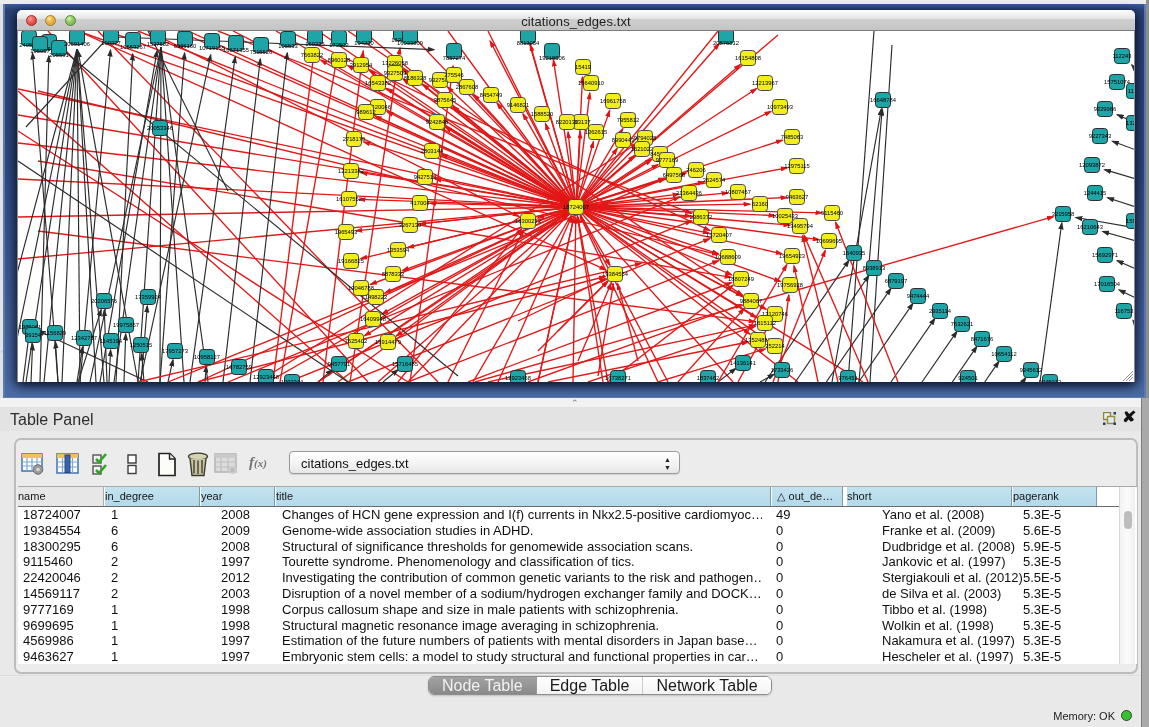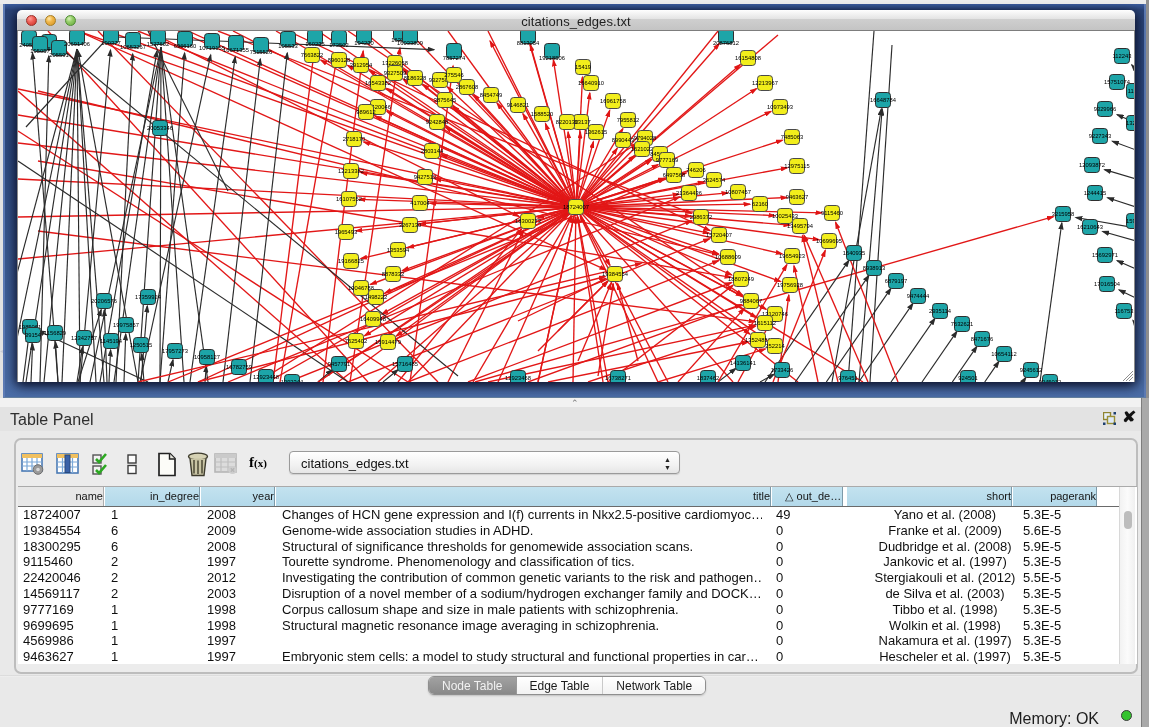--- a/index.html
+++ b/index.html
@@ -35,42 +35,42 @@
 #tpfloat{position:absolute;left:1103px;top:412px;width:13px;height:13px}
 #tpclose{position:absolute;left:1123px;top:408px;font-size:15px;font-weight:bold;color:#111;transform:scaleX(1.15)}
 #panel{position:absolute;left:14px;top:438px;width:1124px;height:236px;background:#ececec;border:2px solid #bdbdbd;border-radius:7px}
 
 .tbi{position:absolute;top:12px}
 #dropdown{position:absolute;left:273px;top:11px;width:391px;height:23px;background:linear-gradient(180deg,#ffffff 0,#f2f2f2 60%,#e6e6e6 100%);border:1px solid #9a9a9a;border-radius:4px;box-shadow:0 1px 1px rgba(0,0,0,.12)}
 #ddtext{position:absolute;left:11px;top:4px;font-size:13px;color:#111}
 #ddarr{position:absolute;right:8px;top:3.5px;font-size:7px;color:#222;line-height:8px;text-align:center}
 
 #tablewrap{position:absolute;left:2px;top:46px;width:1119px;height:178px;background:#fff;overflow:hidden;border-top:1px solid #aaa}
-.th{position:absolute;top:0;height:19px;background:linear-gradient(180deg,#c3e2ef 0,#b3d9ea 100%);border-right:1px solid #7d9aa9;font-size:11px;color:#151515;text-align:right;line-height:19px}
+.th{position:absolute;top:0;height:19px;background:linear-gradient(180deg,#c3e2ef 0,#b3d9ea 100%);border-right:1px solid #7d9aa9;font-size:11px;color:#151515;text-align:left;line-height:19px}
 #tbody{position:absolute;left:0;top:20px;width:1119px}
 .tr{position:relative;height:15.8px;font-size:13px;color:#101010;white-space:nowrap}
 .tr div{position:absolute;top:0;line-height:15.8px;overflow:hidden}
 .c0{left:5px;width:80px}
 .c1{left:93px;width:85px}
-.c2{left:189px;width:70px}
+.c2{left:203px;width:70px}
 .c3{left:264px;width:480px}
 .c4{left:758px;width:70px}
-.c5{left:844px;width:166px;text-align:center}
+.c5{left:864px;width:166px;}
 .c6{left:1005px;width:85px}
 #vscroll{position:absolute;left:1101px;top:0;width:16px;height:178px;background:linear-gradient(90deg,#f2f2f2 0,#fbfbfb 50%,#f0f0f0 100%);border-left:1px solid #d8d8d8}
 #vthumb{position:absolute;left:4px;top:24px;width:7.5px;height:18px;border-radius:4px;background:#bdbdbd}
 
 #tabline{position:absolute;left:0;top:675px;width:1141px;height:2px;background:linear-gradient(180deg,#d4d4d4 0,#f6f6f6 100%)}
 #tabs{position:absolute;left:428px;top:676px;height:19px;border:1px solid #8f8f8f;border-radius:6px;overflow:hidden;display:flex;box-shadow:0 1px 2px rgba(0,0,0,.18)}
-.tab{height:19px;line-height:18px;font-size:12px;padding:0 13px}
+.tab{height:19px;line-height:18px;font-size:16px;padding:0 13px}
 #tab1{background:linear-gradient(180deg,#a2a2a2 0,#868686 100%);color:#f2f2f2;font-weight:normal}
 #tab2{background:linear-gradient(180deg,#ffffff 0,#f1f1f1 100%);color:#1a1a1a;border-left:1px solid #9a9a9a}
 #tab3{background:linear-gradient(180deg,#ffffff 0,#f1f1f1 100%);color:#1a1a1a;border-left:1px solid #c9c9c9}
 
-#mem{position:absolute;right:50px;top:710px;font-size:16px;color:#1d1d1d}
+#mem{position:absolute;right:34px;top:710px;font-size:11px;color:#1d1d1d}
 #memdot{position:absolute;left:1121px;top:710px;width:11px;height:11px;border-radius:50%;background:#35c32f;border:1.5px solid #3c3c3c}
 #lefthandle{position:absolute;left:0px;top:347px;font-size:6px;color:#c9cbd4}
 </style></head>
 <body>
 <div id="stage">
 <div id="topstrip"></div>
 <div id="bluebg"></div>
 <div id="grayL1"></div>
 <div id="grayR1"></div>
 <div id="grayR2"></div>
@@ -675,31 +675,31 @@
         <path d="M4 6.5l2 17h12l2-17" fill="#c8c4a4" stroke="#3c3a2c" stroke-width="1.4"></path>
         <path d="M8 8v13.5M12 8.5v13.5M16 8v13.5" stroke="#54513c" stroke-width="1.6"></path>
       </svg>
   <svg class="tbi" style="left:198px" width="24" height="24" viewBox="0 0 24 24" opacity="0.55">
         <rect x="1" y="2" width="21" height="18" fill="#cfcfcf" stroke="#8a8a8a" stroke-width="1.6"></rect>
         <rect x="1" y="2" width="21" height="4" fill="#b0b0b0"></rect>
         <path d="M1 10h21M1 15h21M7 6v14M14 6v14" stroke="#9a9a9a" stroke-width="1.2"></path>
         <circle cx="18.5" cy="18" r="4" fill="#b5b5b5"></circle>
         <path d="M16.8 16.3l3.4 3.4M20.2 16.3l-3.4 3.4" stroke="#888" stroke-width="1.3"></path>
       </svg>
-  <div class="tbi" style="left:233px;top:14px;width:34px;font-size:15px;font-family:'Liberation Serif',serif;font-weight:bold;color:#000000">f<span style="font-size:11px">(x)</span></div>
+  <div class="tbi" style="left:233px;top:14px;width:34px;font-size:15px;font-style:italic;font-family:'Liberation Serif',serif;font-weight:bold;color:#737373">f<span style="font-size:11px">(x)</span></div>
   <div id="dropdown">
         <div id="ddtext">citations_edges.txt</div>
         <div id="ddarr">▲<br>▼</div>
       </div>
   <div id="tablewrap">
     <div class="th" style="left:0;width:86px;background:#e7e7e7;border-right:1px solid #adadad">name</div>
     <div class="th" style="left:87px;width:95px">in_degree</div>
     <div class="th" style="left:183px;width:74px">year</div>
     <div class="th" style="left:258px;width:495px">title</div>
-    <div class="th" style="left:754px;width:71px;text-align:left;padding-left:13px">△ out_de…</div>
+    <div class="th" style="left:754px;width:71px;text-align:left;padding-left:5px">△ out_de…</div>
     <div class="th" style="left:829px;width:165px">short</div>
     <div class="th" style="left:995px;width:84px">pagerank</div>
     <div style="position:absolute;left:0;top:19px;width:1103px;height:1px;background:#6a6a6a"></div>
     <div id="tbody">
 <div class="tr">
             <div class="c0">18724007</div>
             <div class="c1">1</div>
             <div class="c2">2008</div>
             <div class="c3">Changes of HCN gene expression and I(f) currents in Nkx2.5‑positive cardiomyoc…</div>
             <div class="c4">49</div>
@@ -766,20 +766,21 @@
             <div class="c2">1998</div>
             <div class="c3">Structural magnetic resonance image averaging in schizophrenia.</div>
             <div class="c4">0</div>
             <div class="c5">Wolkin et al. (1998)</div>
             <div class="c6">5.3E-5</div>
           </div>
 <div class="tr">
             <div class="c0">4569986</div>
             <div class="c1">1</div>
             <div class="c2">1997</div>
+            <div class="c3">Estimation of the future numbers of patients with mental disorders in Japan base…</div>
             <div class="c4">0</div>
             <div class="c5">Nakamura et al. (1997)</div>
             <div class="c6">5.3E-5</div>
           </div>
 <div class="tr">
             <div class="c0">9463627</div>
             <div class="c1">1</div>
             <div class="c2">1997</div>
             <div class="c3">Embryonic stem cells: a model to study structural and functional properties in car…</div>
             <div class="c4">0</div>

